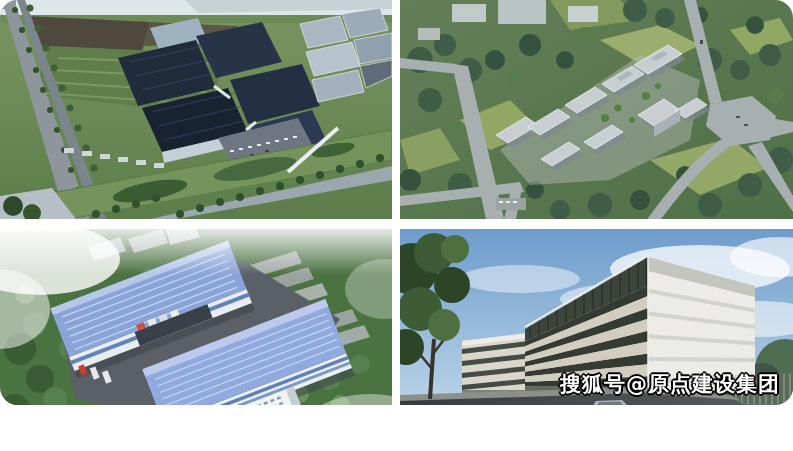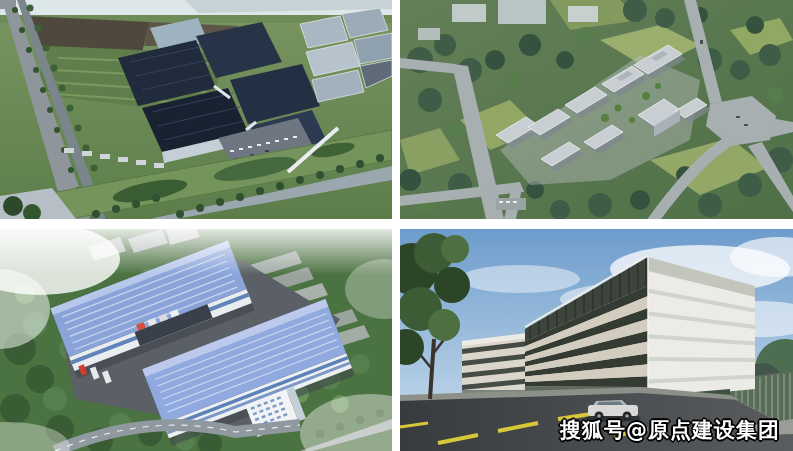--- a/index.html
+++ b/index.html
@@ -1,16 +1,16 @@
 <!DOCTYPE html>
 <html><head>
 <meta charset="utf-8">
 <style>
   html,body{margin:0;padding:0;background:#ffffff;font-family:"Liberation Sans",sans-serif;}
-  .stage{position:relative;width:793px;height:451px;background:#ffffff;overflow:hidden;}
+  .stage{position:relative;width:793px;height:405px;background:#ffffff;overflow:hidden;border-radius:18px;}
   .grid{display:grid;grid-template-columns:392px 393px;grid-template-rows:219px 222px;gap:10px 8px;width:793px;height:451px;}
   figure.panel{margin:0;position:relative;overflow:hidden;background:#dfe5e0;}
   figure.panel svg{display:block;width:100%;height:100%;}
   .watermark{
     position:absolute;right:13px;bottom:7px;z-index:5;
     font-family:"DejaVu Sans","Liberation Sans",sans-serif;
     font-size:21px;font-weight:700;letter-spacing:1px;color:#ffffff;white-space:nowrap;
     text-shadow:-2px 0 0 #000,2px 0 0 #000,0 -2px 0 #000,0 2px 0 #000,
                 -1px -1px 0 #000,1px -1px 0 #000,-1px 1px 0 #000,1px 1px 0 #000;
   }

